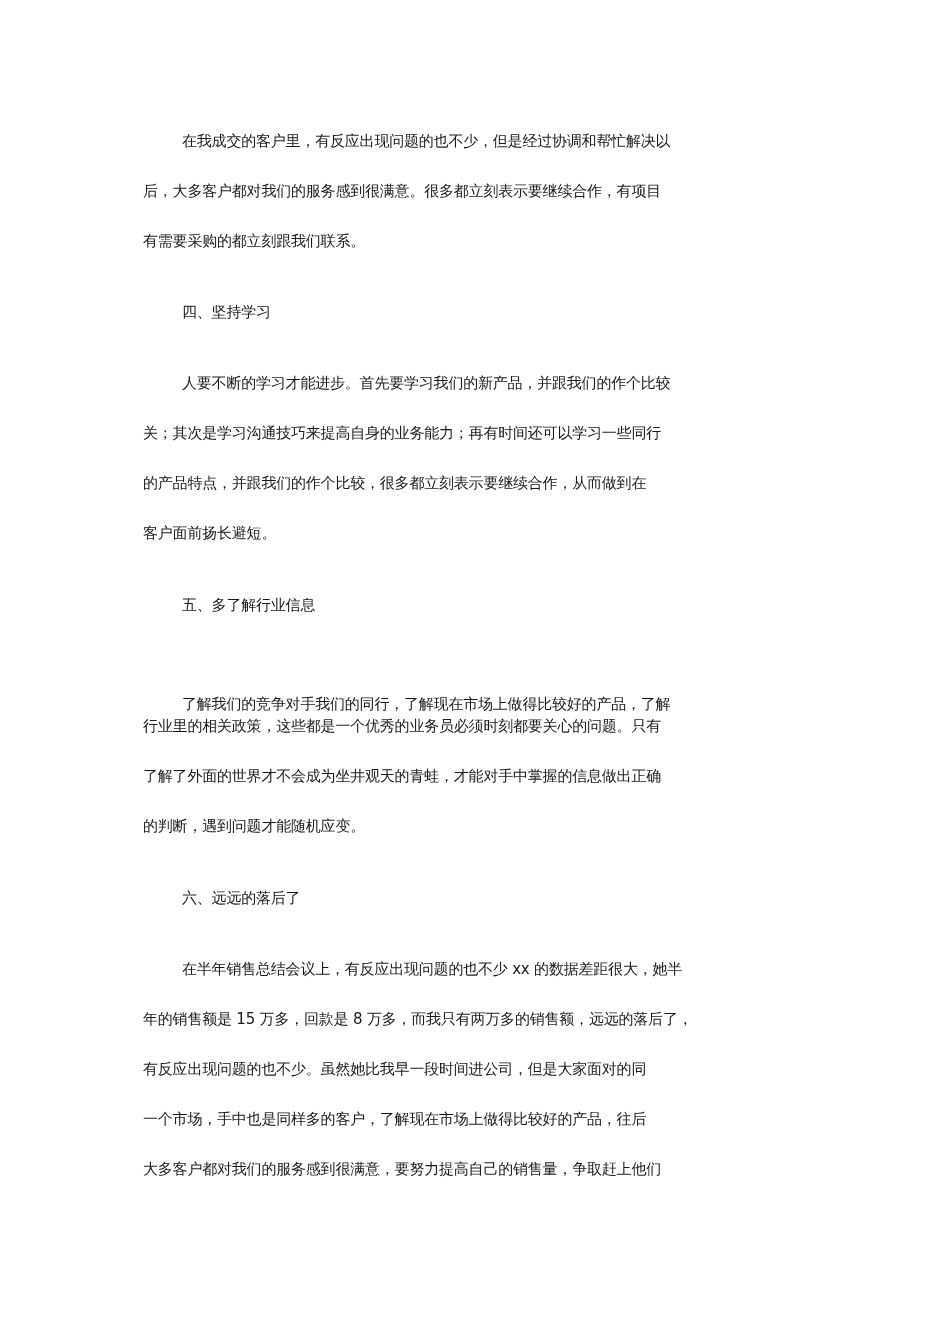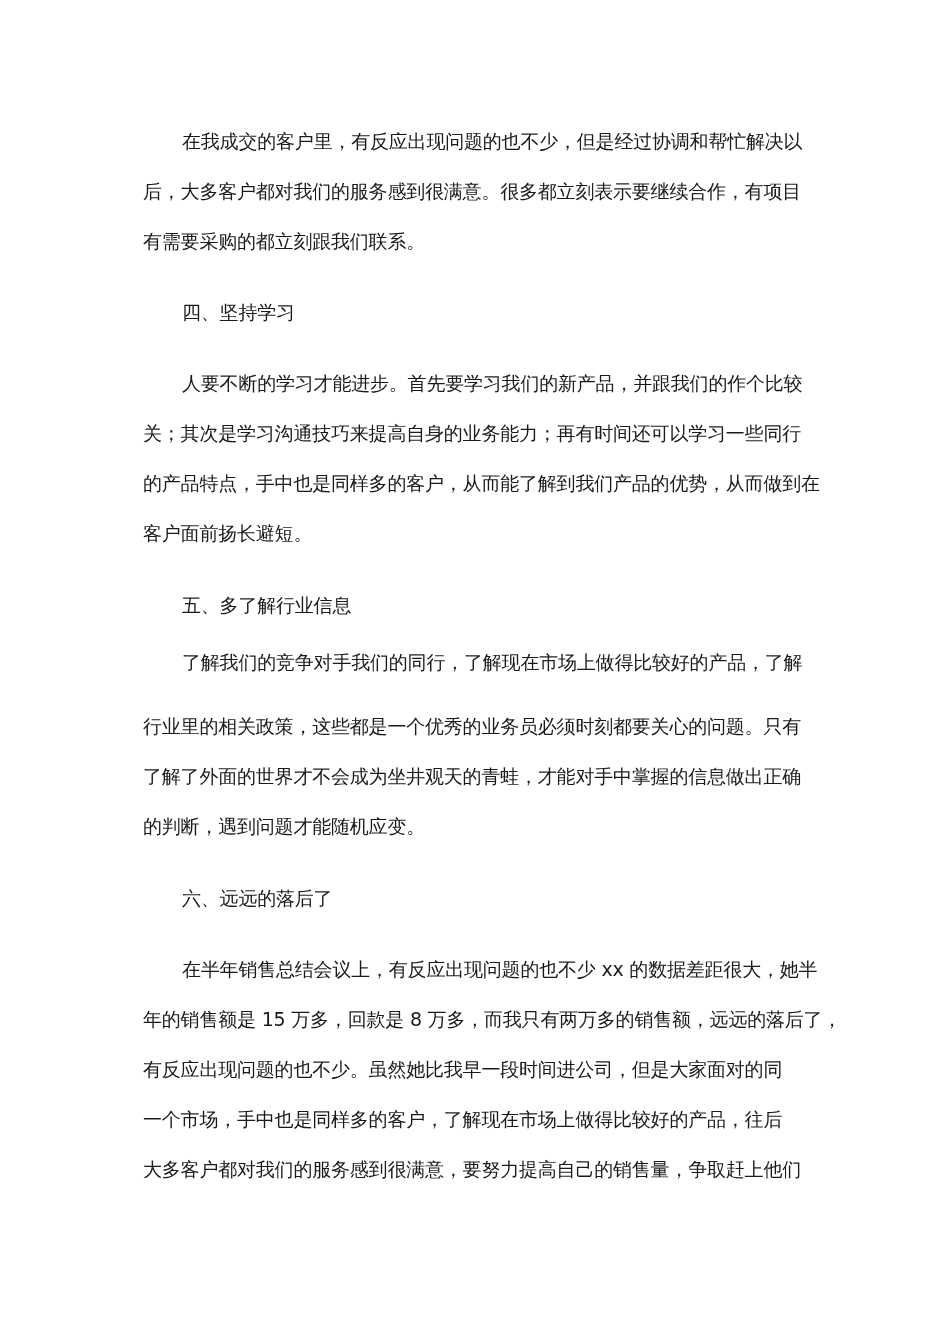--- a/index.html
+++ b/index.html
@@ -19,45 +19,45 @@
       position: absolute;
       left: 143px;
       top: 0;
       width: 665px;
     }
     .line {
       position: absolute;
       left: 0;
       height: 30px;
       line-height: 30px;
-      font-size: 19px;
+      font-size: 15px;
       white-space: nowrap;
       letter-spacing: -0.2px;
     }
     .indent { left: 39px; }
   </style>
 </head>
 <body>
 
 <div class="page">
 
   <div class="line indent" style="top:126px">在我成交的客户里，有反应出现问题的也不少，但是经过协调和帮忙解决以</div>
   <div class="line" style="top:176px">后，大多客户都对我们的服务感到很满意。很多都立刻表示要继续合作，有项目</div>
   <div class="line" style="top:226px">有需要采购的都立刻跟我们联系。</div>
 
   <div class="line indent" style="top:297px">四、坚持学习</div>
 
   <div class="line indent" style="top:368px">人要不断的学习才能进步。首先要学习我们的新产品，并跟我们的作个比较</div>
   <div class="line" style="top:418px">关；其次是学习沟通技巧来提高自身的业务能力；再有时间还可以学习一些同行</div>
-  <div class="line" style="top:468px">的产品特点，手中也是同样多的客户，从而能了解到我们产品的优势，从而做到在</div>
+  <div class="line" style="top:468px">的产品特点，并跟我们的作个比较，很多都立刻表示要继续合作，从而做到在</div>
   <div class="line" style="top:518px">客户面前扬长避短。</div>
 
   <div class="line indent" style="top:590px">五、多了解行业信息</div>
 
-  <div class="line indent" style="top:647px">了解我们的竞争对手我们的同行，了解现在市场上做得比较好的产品，了解</div>
+  <div class="line indent" style="top:689px">了解我们的竞争对手我们的同行，了解现在市场上做得比较好的产品，了解</div>
   <div class="line" style="top:711px">行业里的相关政策，这些都是一个优秀的业务员必须时刻都要关心的问题。只有</div>
   <div class="line" style="top:761px">了解了外面的世界才不会成为坐井观天的青蛙，才能对手中掌握的信息做出正确</div>
   <div class="line" style="top:811px">的判断，遇到问题才能随机应变。</div>
 
   <div class="line indent" style="top:883px">六、远远的落后了</div>
 
   <div class="line indent" style="top:954px">在半年销售总结会议上，有反应出现问题的也不少 xx 的数据差距很大，她半</div>
   <div class="line" style="top:1004px">年的销售额是 15 万多，回款是 8 万多，而我只有两万多的销售额，远远的落后了，</div>
   <div class="line" style="top:1054px">有反应出现问题的也不少。虽然她比我早一段时间进公司，但是大家面对的同</div>
   <div class="line" style="top:1104px">一个市场，手中也是同样多的客户，了解现在市场上做得比较好的产品，往后</div>

